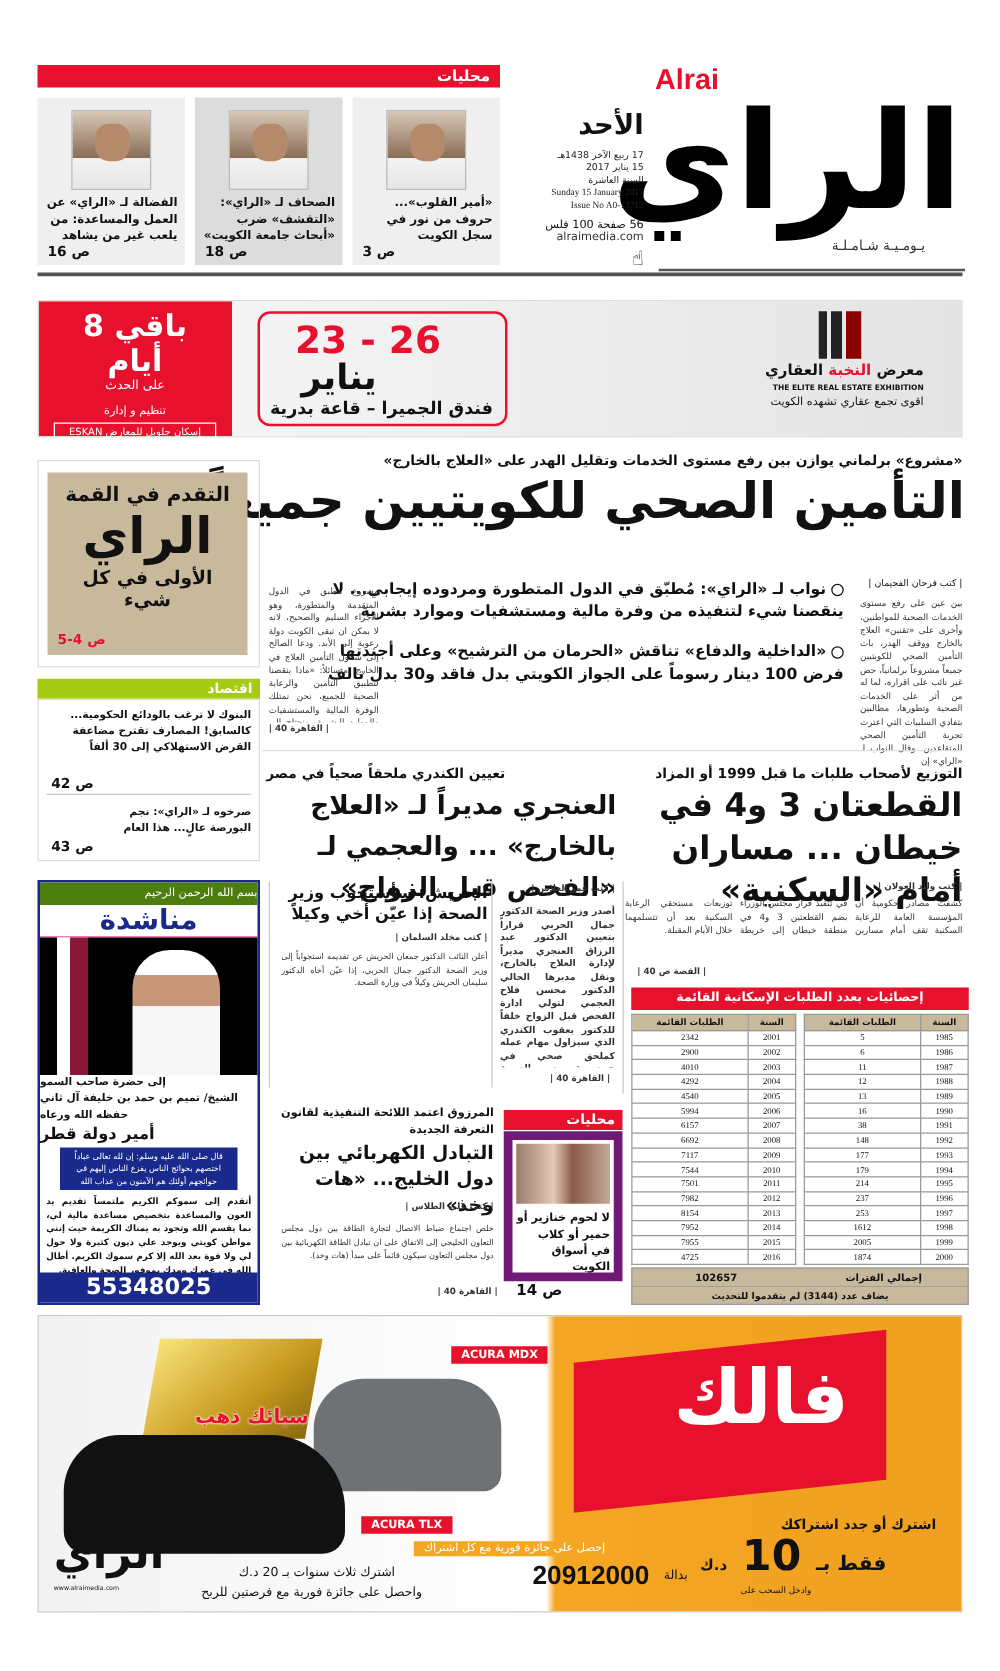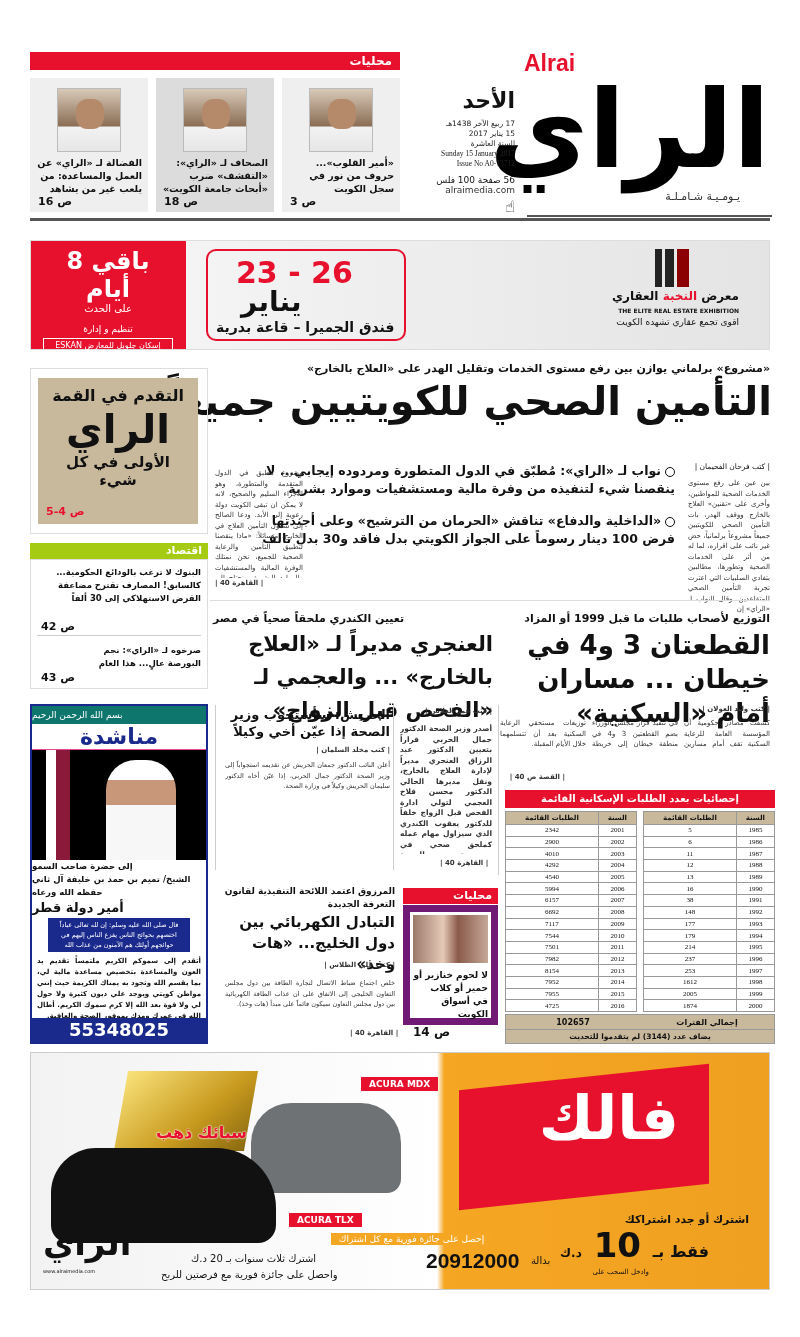--- a/index.html
+++ b/index.html
@@ -52,21 +52,21 @@
 #promo{left:38px;top:378px;width:160px;height:146px;background:#c9b99c;padding:8px;text-align:center}
 #promo-a{font-size:16px;font-weight:bold}
 #promo-logo{font:bold 40px "DejaVu Sans",sans-serif;line-height:48px;letter-spacing:-3px}
 #promo-b{font-size:15px;font-weight:bold}
 #promo-pg{position:absolute;left:8px;bottom:6px;color:#e8112d;font-size:11px;font-weight:bold}
 #econ-bar{left:30px;top:543px;width:178px;height:16px;background:#a5cc12;color:#fff;font-size:11px;font-weight:bold;padding-right:6px;line-height:16px}
 #econ-box{left:30px;top:559px;width:178px;height:130px;border:1px solid #ddd;padding:6px}
 .econ-h{font-size:8.5px;font-weight:bold;line-height:13px}
 .econ-pg{font-size:11px;font-weight:bold}
 #appeal{left:30px;top:704px;width:178px;height:340px;border:2px solid #1a2a8c}
-#ap-top{height:18px;background:#0f766e;color:#fff;font-size:9px;text-align:left;line-height:18px}
+#ap-top{height:18px;background:#4d7c0f;color:#fff;font-size:9px;text-align:right;line-height:18px}
 #ap-title{color:#1a2a8c;font:bold 22px "DejaVu Sans",sans-serif;text-align:center;border-bottom:1px solid #ec4899}
 #ap-photo{height:110px;background:linear-gradient(90deg,#000 0 8%,#fff 8% 14%,#8b1a3a 14% 22%,#000 22% 30%,#000 30% 100%);position:relative}
 #ap-photo::after{content:"";position:absolute;right:30px;top:10px;width:70px;height:100px;background:linear-gradient(#fff 0 20%,#c8977a 20% 45%,#f7f7f7 45%);border-radius:30px 30px 0 0}
 .ap-l{font-size:8.5px;font-weight:bold;text-align:left;line-height:13px}
 #ap-quote{background:#1a2a8c;color:#fff;font-size:6.5px;text-align:center;line-height:10px;padding:2px;margin:2px 16px}
 #ap-body{font-size:7px;font-weight:bold;line-height:11px;padding:2px 5px;text-align:justify}
 #ap-phone{background:#1a2a8c;color:#fff;font:bold 18px "DejaVu Sans",sans-serif;text-align:center;position:absolute;bottom:0;width:100%;height:24px;line-height:24px}
 
 #s2-kicker{right:30px;top:612px;font-size:11px;font-weight:bold}
 #s2-head{right:30px;top:628px;font:bold 26px "DejaVu Sans",sans-serif;line-height:34px;text-align:right}
@@ -382,21 +382,21 @@
   <div id="stats-total">
     <div>إجمالي الفترات</div>
     <div>102657</div>
   </div>
   <div id="stats-note">يضاف عدد (3144) لم يتقدموا للتحديث</div>
 </div>
 
 <div class="abs" style="left:220px;top:885px;width:175px;font-size:9px;font-weight:bold;line-height:13px;text-align:right">المرزوق اعتمد اللائحة التنفيذية لقانون التعرفة الجديدة</div>
 <div class="abs" style="left:225px;top:912px;width:170px;font-size:15px;font-weight:bold;line-height:21px;text-align:right">التبادل الكهربائي بين دول الخليج... «هات وخذ»</div>
 <div class="abs body" style="left:300px;top:960px;width:95px;font-weight:bold;text-align:right">| كتب علي الطلاس |</div>
-<div class="abs body" style="left:225px;top:978px;width:170px;height:52px;overflow:hidden;font-size:6.5px">خلص اجتماع ضباط الاتصال لتجارة الطاقة بين دول مجلس التعاون الخليجي إلى الاتفاق على ان عذاب الطاقة الكهربائية بين دول مجلس التعاون سيكون قائماً على مبدأ (هات وخذ).</div>
+<div class="abs body" style="left:225px;top:978px;width:170px;height:52px;overflow:hidden;font-size:6.5px">خلص اجتماع ضباط الاتصال لتجارة الطاقة بين دول مجلس التعاون الخليجي إلى الاتفاق على ان تبادل الطاقة الكهربائية بين دول مجلس التعاون سيكون قائماً على مبدأ (هات وخذ).</div>
 <div class="abs body" style="left:350px;top:1028px;font-weight:bold">| القاهرة 40 |</div>
 
 <div class="abs" id="local2-bar">محليات</div>
 <div class="abs" id="local2-box">
   <div id="local2-ph"></div>
   <div id="local2-t">لا لحوم خنازير أو حمير أو كلاب في أسواق الكويت</div>
   <div id="local2-pg" style="direction:rtl;text-align:left">ص 14</div>
 </div>
 
 <div class="abs" id="ad">

